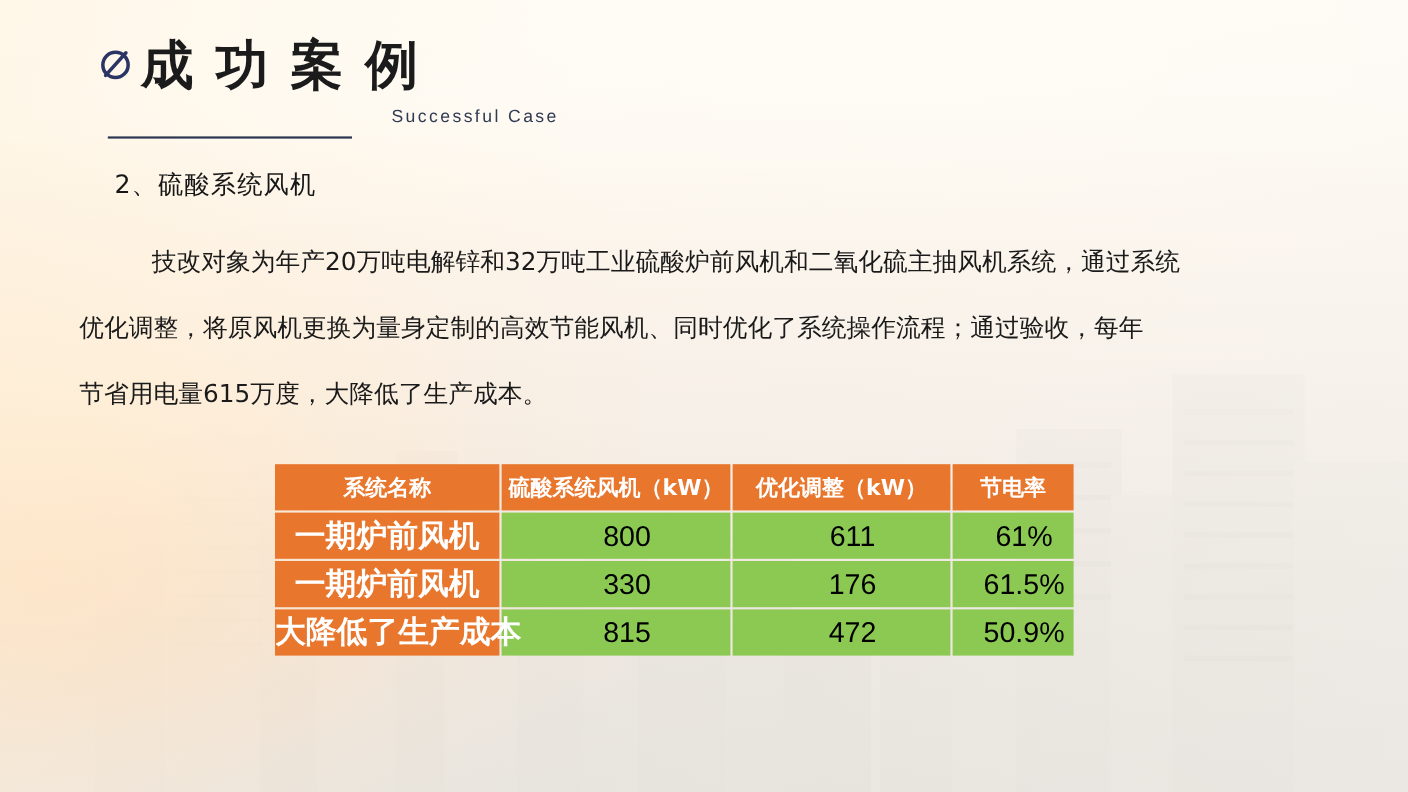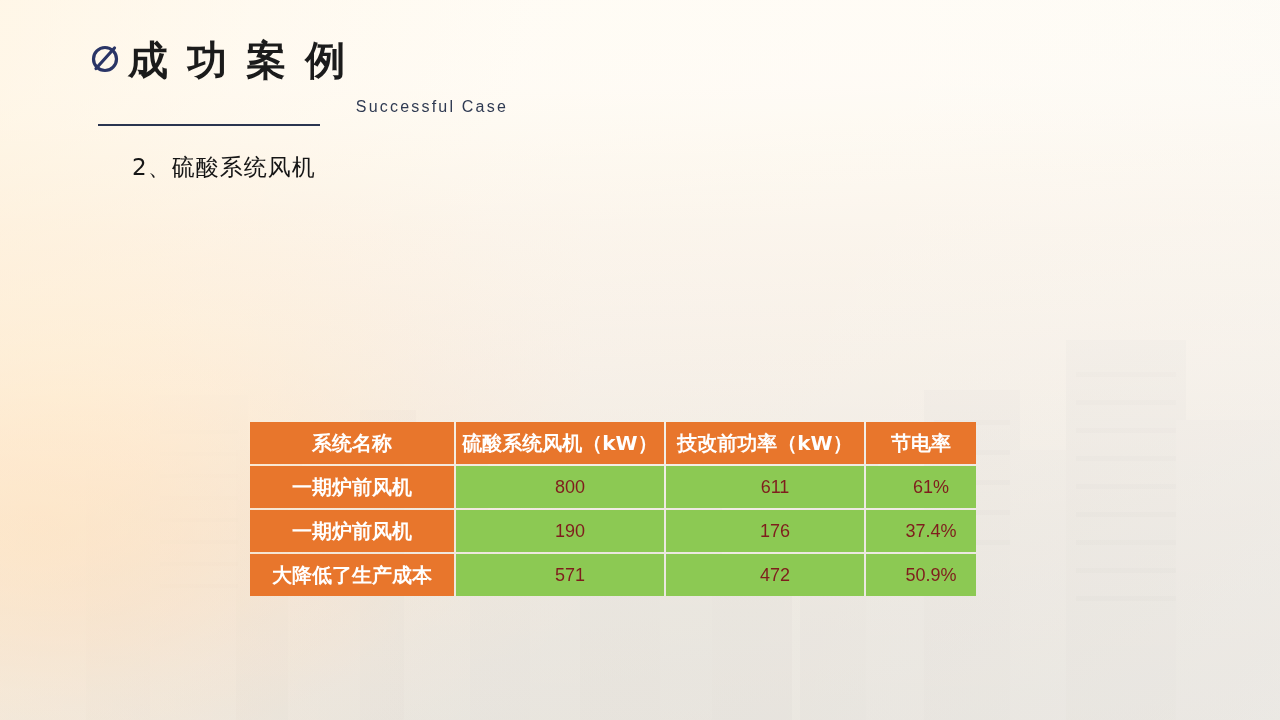--- a/index.html
+++ b/index.html
@@ -124,22 +124,22 @@
   }
   .null-icon {
     width: 34px;
     height: 34px;
     flex: 0 0 34px;
     position: relative;
     margin-bottom: 4px;
   }
   .null-icon svg { display: block; }
   .main-title {
-    font-family: Liberation Sans, sans-serif;
-    font-size: 40px;
+    font-family: Liberation Serif, serif;
+    font-size: 48px;
     font-weight: 700;
     color: #1b1b1b;
     letter-spacing: 4px;
     line-height: 1;
     white-space: nowrap;
   }
   .sub-title {
     margin-top: 12px;
     margin-left: 44px;
     font-family: "Liberation Sans", sans-serif;
@@ -162,21 +162,20 @@
   .section-heading {
     position: absolute;
     left: 104px;
     top: 152px;
     font-family: "DejaVu Sans", sans-serif;
     font-size: 23px;
     font-weight: 400;
     color: #161616;
     letter-spacing: 1px;
     white-space: nowrap;
-    margin-left: 28px;
   }
 
   
   .paragraph {
     position: absolute;
     left: 72px;
     top: 208px;
     width: 1176px;
     font-family: "DejaVu Sans", sans-serif;
     font-size: 22.5px;
@@ -213,29 +212,29 @@
     font-size: 20px;
     font-weight: 700;
     letter-spacing: 0px;
     white-space: nowrap;
     margin-top: 27px;
   }
   .data-table td.rowhead {
     background: #E8762C;
     color: #ffffff;
     font-family: "DejaVu Sans", sans-serif;
-    font-size: 20px;
+    font-size: 28px;
     font-weight: 700;
     white-space: nowrap;
   }
   .data-table td.val {
     background: #8CC953;
-    color: #7f1d1d;
+    color: #000000;
     font-family: "Liberation Sans", sans-serif;
-    font-size: 18px;
+    font-size: 26px;
     font-weight: 400;
     padding-left: 20px;
   }
   .col-name  { width: 204px; }
   .col-before{ width: 208px; }
   .col-after { width: 198px; }
   .col-rate  { width: 110px; }
 </style>
 </head>
 <body>
@@ -313,52 +312,57 @@
           </svg>
         </span>
         <span class="main-title">成 功 案 例</span>
       </div>
       <div class="sub-title">Successful Case</div>
       <div class="title-rule"></div>
     </div>
 
     <div class="section-heading">2、硫酸系统风机</div>
 
+    <div class="paragraph">
+      <span class="pline first">技改对象为年产20万吨电解锌和32万吨工业硫酸炉前风机和二氧化硫主抽风机系统，通过系统</span>
+      <span class="pline">优化调整，将原风机更换为量身定制的高效节能风机、同时优化了系统操作流程；通过验收，每年</span>
+      <span class="pline">节省用电量615万度，大降低了生产成本。</span>
+    </div>
 
     <table class="data-table">
       <colgroup>
         <col class="col-name">
           <col class="col-before">
           <col class="col-after">
           <col class="col-rate">
       </colgroup>
       <thead>
         <tr>
           <th>系统名称</th>
           <th>硫酸系统风机（kW）</th>
-          <th>技改前功率（kW）</th>
+          <th>优化调整（kW）</th>
           <th>节电率</th>
         </tr>
       </thead>
       <tbody>
         <tr>
           <td class="rowhead">一期炉前风机</td>
           <td class="val">800</td>
           <td class="val">611</td>
           <td class="val">61%</td>
         </tr>
         <tr>
           <td class="rowhead">一期炉前风机</td>
-          <td class="val">190</td>
+          <td class="val">330</td>
           <td class="val">176</td>
-          <td class="val">37.4%</td>
+          <td class="val">61.5%</td>
         </tr>
         <tr>
           <td class="rowhead">大降低了生产成本</td>
-          <td class="val">571</td>
+          <td class="val">815</td>
           <td class="val">472</td>
           <td class="val">50.9%</td>
         </tr>
       </tbody>
     </table>
 
   </div>
 </div>
 
 </body></html>

